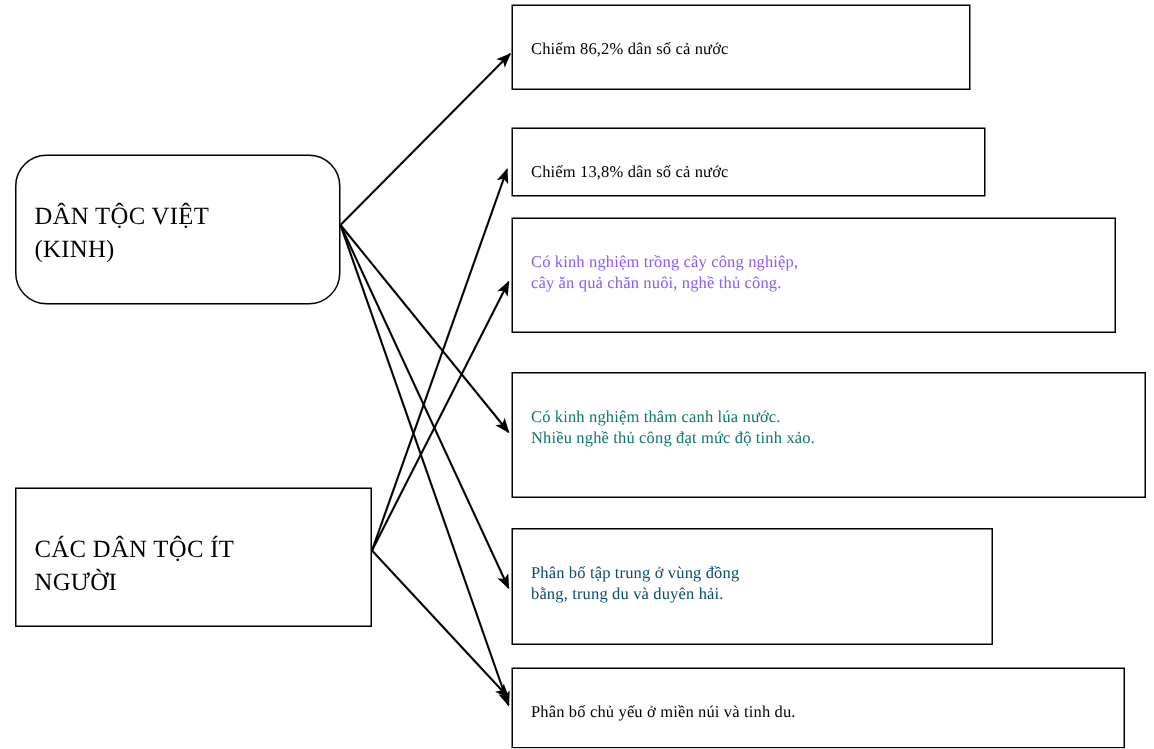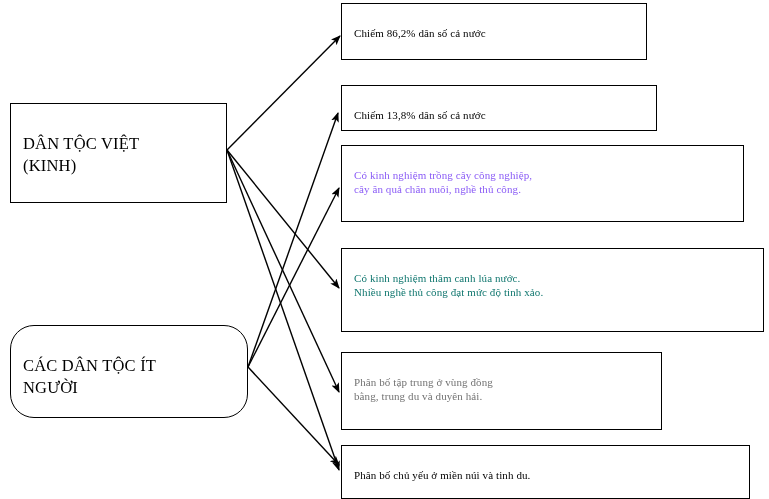--- a/index.html
+++ b/index.html
@@ -57,26 +57,26 @@
         <line x1="227" y1="150" x2="340" y2="36" marker-end="url(#arrowhead)" stroke="#000000"></line>
         <line x1="227" y1="150" x2="339" y2="288" marker-end="url(#arrowhead)" stroke="#000000"></line>
         <line x1="227" y1="150" x2="339" y2="392" marker-end="url(#arrowhead)" stroke="#000000"></line>
         <line x1="227" y1="150" x2="339" y2="470" marker-end="url(#arrowhead)" stroke="#000000"></line>
         <line x1="248" y1="367" x2="338" y2="113" marker-end="url(#arrowhead)" stroke="#000000"></line>
         <line x1="248" y1="367" x2="339" y2="188" marker-end="url(#arrowhead)" stroke="#000000"></line>
         <line x1="248" y1="367" x2="339" y2="465" marker-end="url(#arrowhead)" stroke="#000000"></line>
       </g>
   </svg>
 
-  <div class="node src" style="left: 10px; top: 103px; width: 217px; height: 100px; border-color: rgb(0, 0, 0); color: rgb(0, 0, 0);">
+  <div class="node src" style="left: 10px; top: 103px; width: 217px; height: 100px; border-color: rgb(0, 0, 0); color: rgb(0, 0, 0); border-radius: 21px;">
     <span>DÂN TỘC VIỆT
 (KINH)</span>
   </div>
 
-  <div class="node src" style="left: 10px; top: 325px; width: 238px; height: 93px; border-color: rgb(0, 0, 0); color: rgb(0, 0, 0); border-radius: 24px;">
+  <div class="node src" style="left: 10px; top: 325px; width: 238px; height: 93px; border-color: rgb(0, 0, 0); color: rgb(0, 0, 0);">
     <span>CÁC DÂN TỘC ÍT
 NGƯỜI</span>
   </div>
 
   <div class="node dst" style="left: 341px; top: 3px; width: 306px; height: 57px; border-color: rgb(0, 0, 0); color: rgb(0, 0, 0);">
     <span>Chiếm 86,2% dân số cả nước</span>
   </div>
 
   <div class="node dst" style="left: 341px; top: 85px; width: 316px; height: 46px; border-color: rgb(0, 0, 0); color: rgb(0, 0, 0);">
     <span>Chiếm 13,8% dân số cả nước</span>
@@ -85,21 +85,21 @@
   <div class="node dst" style="left: 341px; top: 145px; width: 403px; height: 77px; border-color: rgb(0, 0, 0); color: #8b5cf6;">
     <span>Có kinh nghiệm trồng cây công nghiệp,
 cây ăn quả chăn nuôi, nghề thủ công.</span>
   </div>
 
   <div class="node dst" style="left: 341px; top: 248px; width: 423px; height: 84px; border-color: rgb(0, 0, 0); color: #0f766e;">
     <span>Có kinh nghiệm thâm canh lúa nước.
 Nhiều nghề thủ công đạt mức độ tinh xảo.</span>
   </div>
 
-  <div class="node dst" style="left: 341px; top: 352px; width: 321px; height: 78px; border-color: rgb(0, 0, 0); color: #737373;">
+  <div class="node dst" style="left: 341px; top: 352px; width: 321px; height: 78px; border-color: rgb(0, 0, 0); color: #0c4a6e;">
     <span>Phân bố tập trung ở vùng đồng
 bằng, trung du và duyên hải.</span>
   </div>
 
   <div class="node dst" style="left: 341px; top: 445px; width: 409px; height: 54px; border-color: rgb(0, 0, 0); color: rgb(0, 0, 0);">
     <span>Phân bố chủ yếu ở miền núi và tinh du.</span>
   </div>
 
 </div>
 

